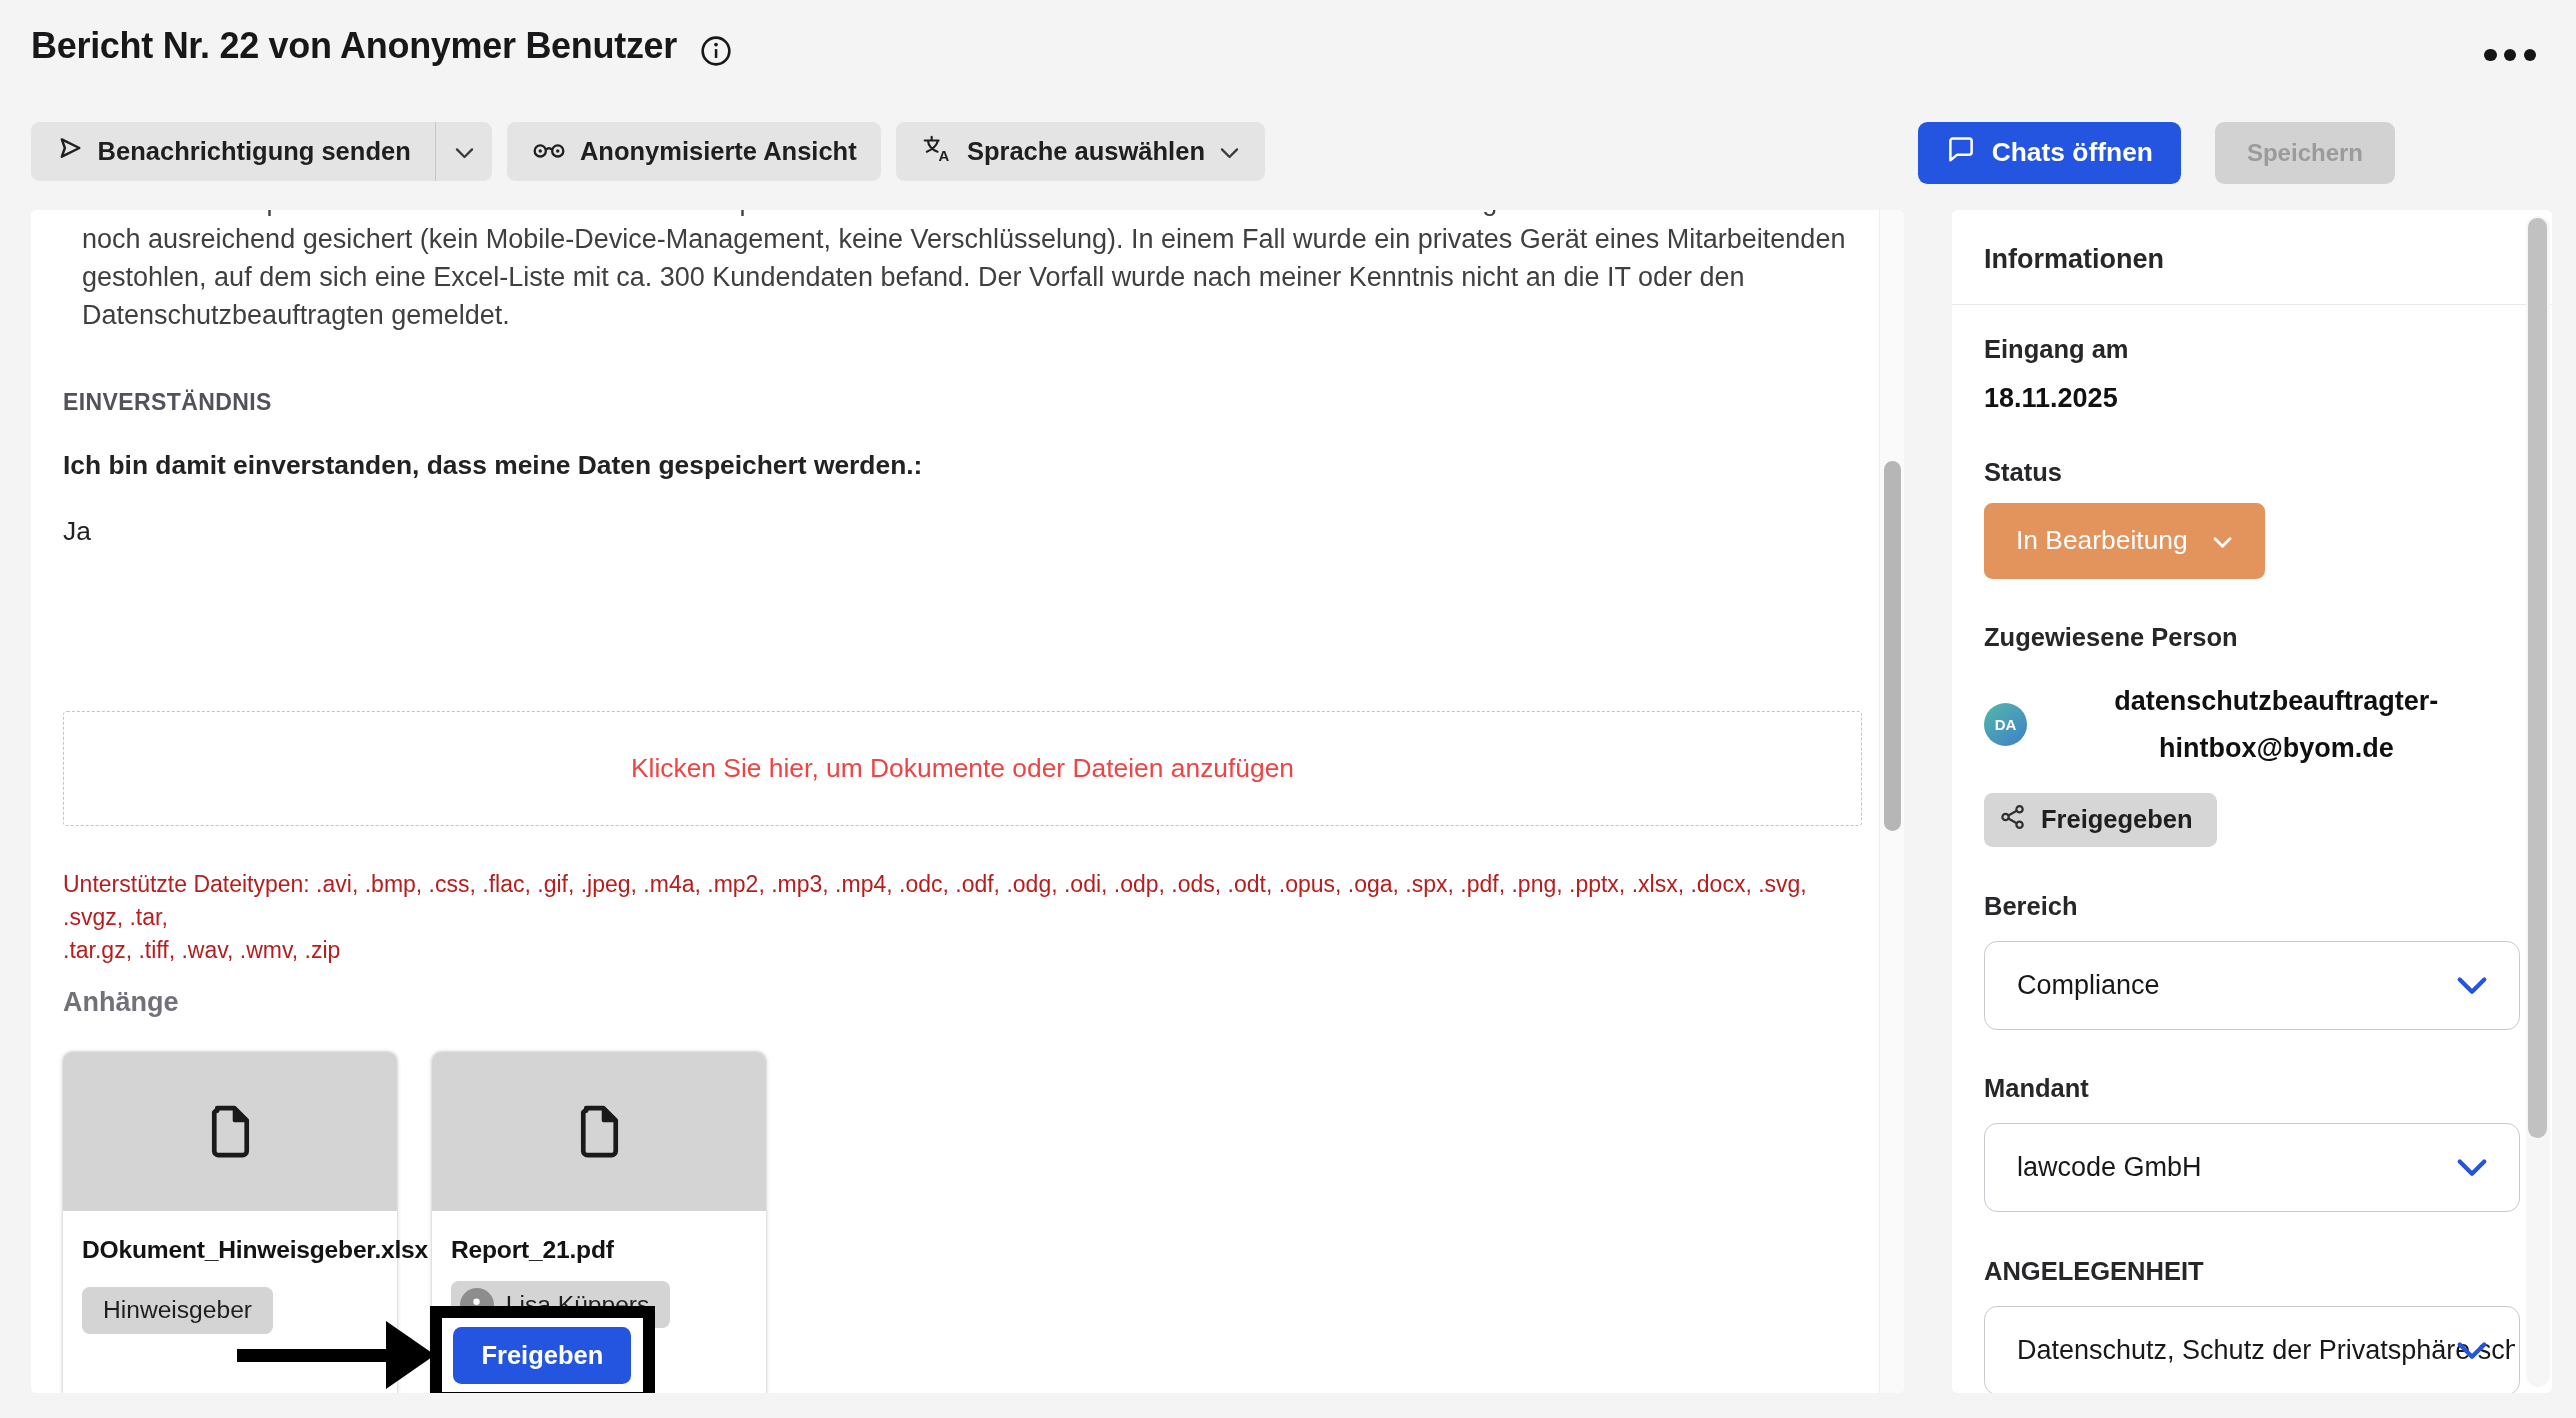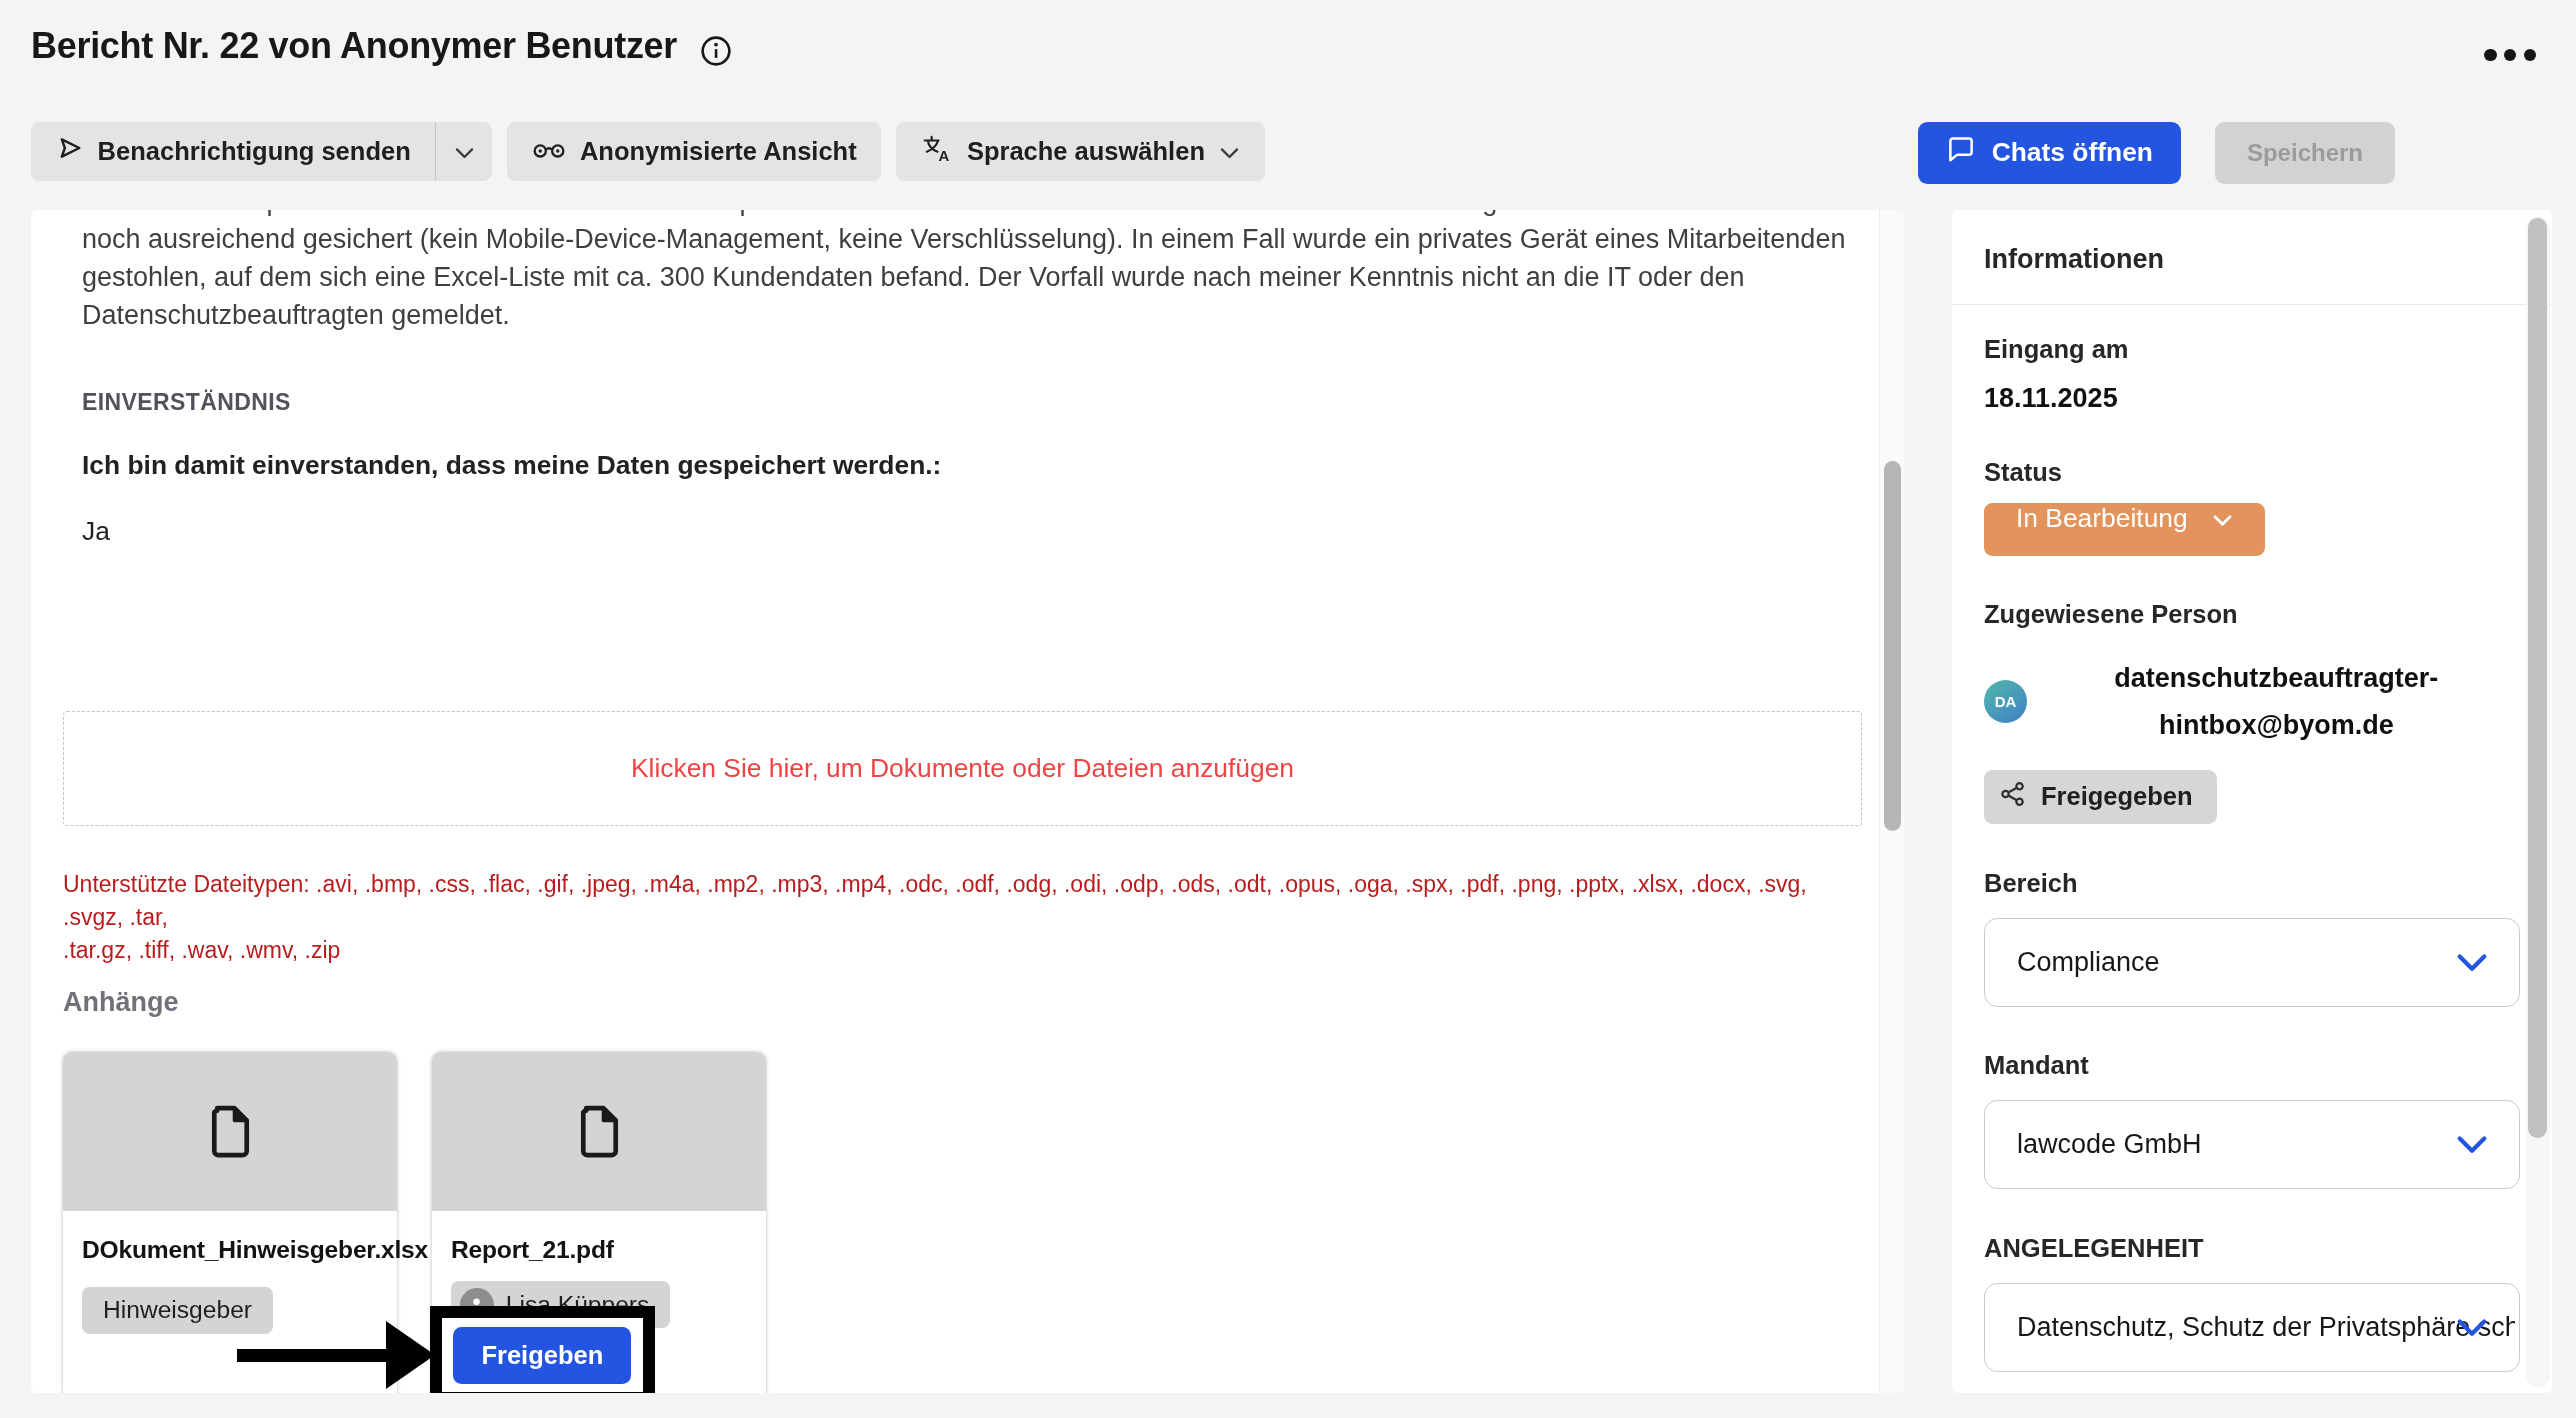--- a/index.html
+++ b/index.html
@@ -40,21 +40,21 @@
 
   .main { display:flex; margin-top:26.4px; align-items:flex-start; }
 
   
   .content-panel {
     margin-left:31px; width:1873px; height:1183px; background:#fff;
     border-radius:5.7px; position:relative; overflow:hidden; padding:0 32px;
   }
   .report-text { margin-top:-28px; margin-left:19px; font-size:27px; line-height:38px; color:#3f3f3f; }
   .report-text div { white-space:nowrap; }
-  .consent { margin-top:55px; margin-left:19px; }
+  .consent { margin-top:55px; }
   .consent-h { font-size:23px; font-weight:700; color:#52525b; letter-spacing:0.4px; line-height:26.4px; }
   .consent-q { margin-top:34px; font-size:26.4px; font-weight:700; color:#222; line-height:32px; }
   .consent-a { margin-top:34px; font-size:26.4px; color:#222; line-height:32px; }
   .dropzone {
     margin-top:164px; width:1799px; height:115px; border:1.9px dashed #c4c4c4; border-radius:3.8px;
     display:flex; align-items:center; justify-content:center; font-size:26.4px; color:#ef4444; cursor:pointer;
   }
   .supported { margin-top:42px; font-size:23px; color:#b91c1c; line-height:33px; }
   .attach-h { margin-top:19px; font-size:27px; font-weight:700; color:#71717a; line-height:32px; }
   .cards { margin-top:34px; display:flex; gap:35px; }
@@ -100,21 +100,21 @@
     margin-left:48px; width:600px; height:1183px; background:#fff;
     border-radius:5.7px; position:relative; overflow:hidden;
   }
   .sb-head { padding:32px 32px 28px; border-bottom:1.9px solid #eaeaea; }
   .sb-head h2 { font-size:27px; font-weight:700; color:#27272a; line-height:34px; }
   .sb-body { padding:28px 32px 0; }
   .sb-label { font-size:25.5px; font-weight:700; color:#27272a; line-height:32px; }
   .sb-value { margin-top:17px; font-size:27px; font-weight:700; color:#111; line-height:32px; }
   .mt44 { margin-top:42px; } .mt46 { margin-top:43px; }
   .status-chip {
-    margin-top:15px; display:inline-flex; align-items:flex-start; gap:24px; height:53px;
+    margin-top:15px; display:inline-flex; align-items:center; gap:24px; height:76px;
     background:#e2945c; color:#fff; border:none; border-radius:8.5px; padding:0 32px;
     font-family:inherit; font-size:26.4px; font-weight:500; cursor:pointer;
   }
   .person-row { margin-top:24.6px; display:flex; align-items:center; }
   .big-avatar {
     width:43px; height:43px; border-radius:50%; flex:0 0 43px;
     background:linear-gradient(140deg,#53b8a8 0%,#3e7fca 100%);
     display:flex; align-items:center; justify-content:center;
     color:#fff; font-size:15px; font-weight:700;
   }

